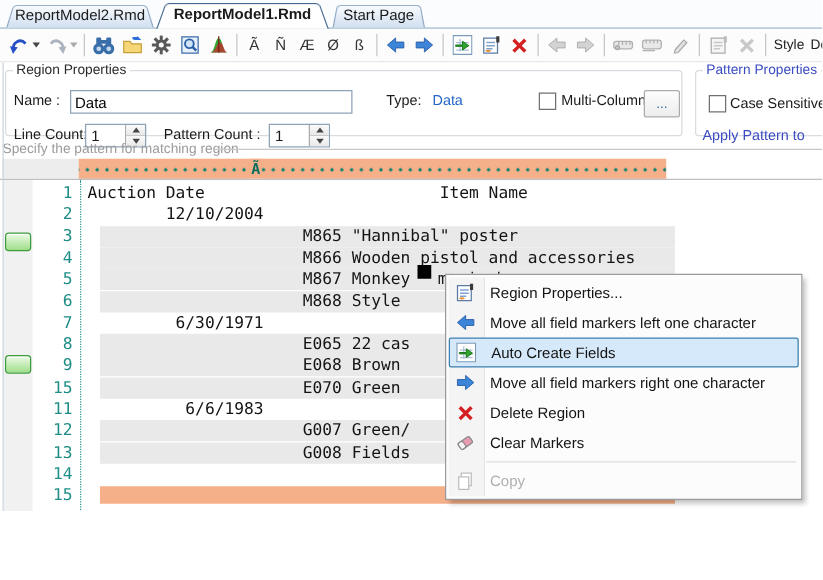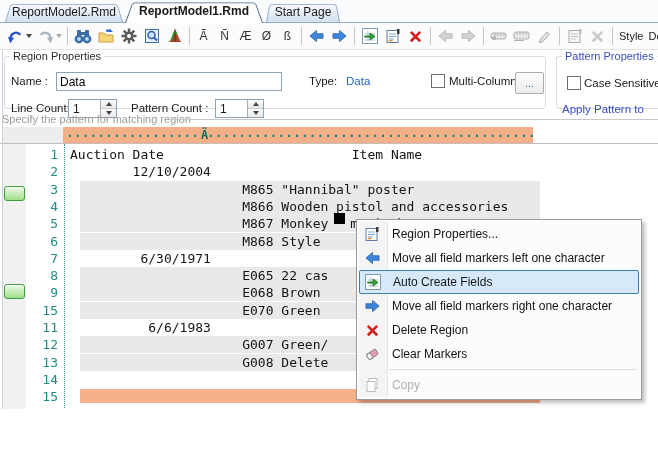--- a/index.html
+++ b/index.html
@@ -381,21 +381,21 @@
     <div class="line" style="top:175px;">
       <span class="lnum">11</span>
       <span class="ltext">          6/6/1983</span>
     </div>
     <div class="line" style="top:192.3px;">
       <span class="lnum">12</span>
       <span class="ltext">                      G007 Green/</span>
     </div>
     <div class="line" style="top:209.6px;">
       <span class="lnum">13</span>
-      <span class="ltext">                      G008 Delete</span>
+      <span class="ltext">                      G008 Fields</span>
     </div>
     <div class="line" style="top:226.9px;">
       <span class="lnum">14</span>
       <span class="ltext"></span>
     </div>
     <div class="line" style="top:244.2px;">
       <span class="lnum">15</span>
       <span class="ltext"></span>
     </div>
   </div>

